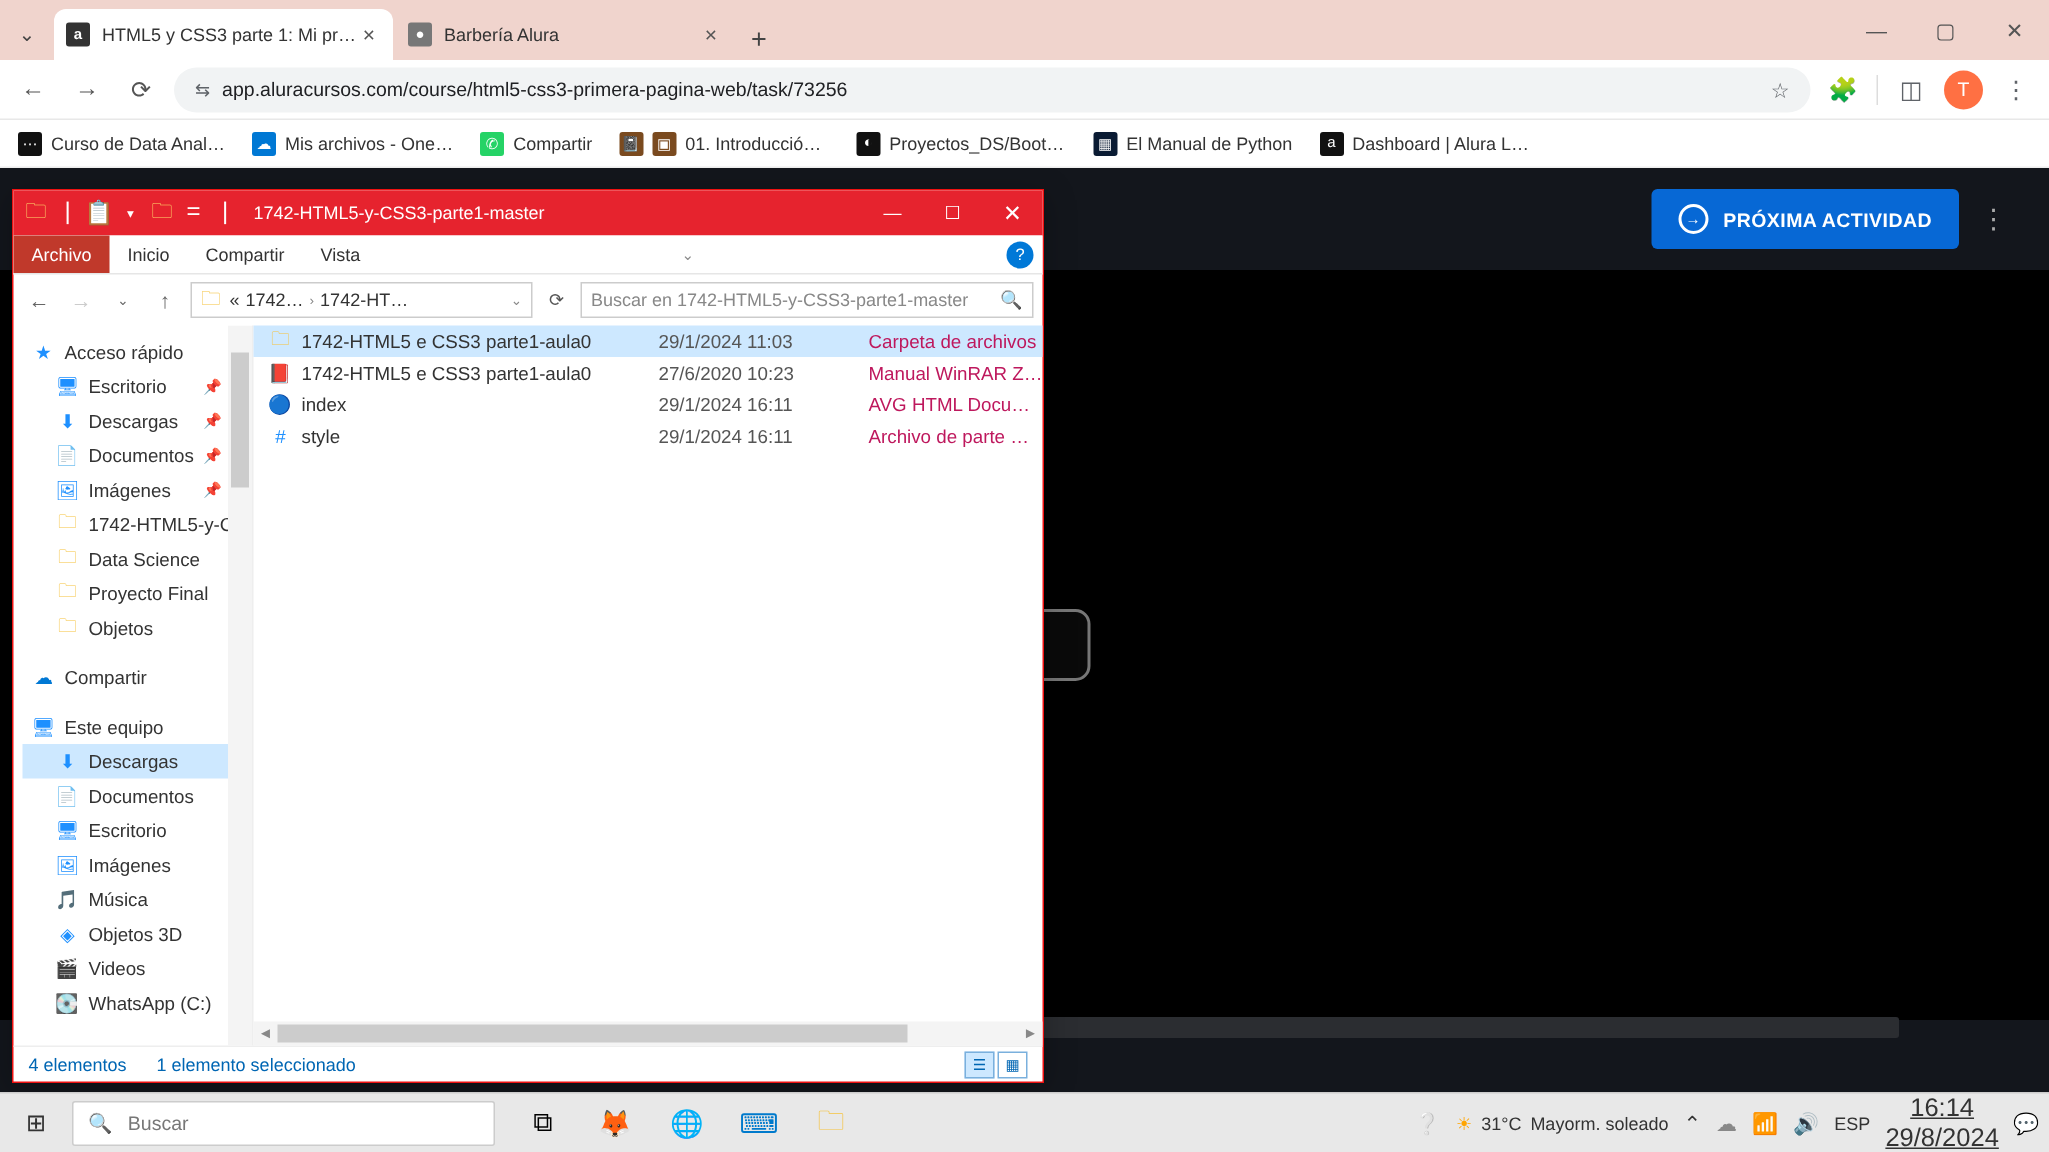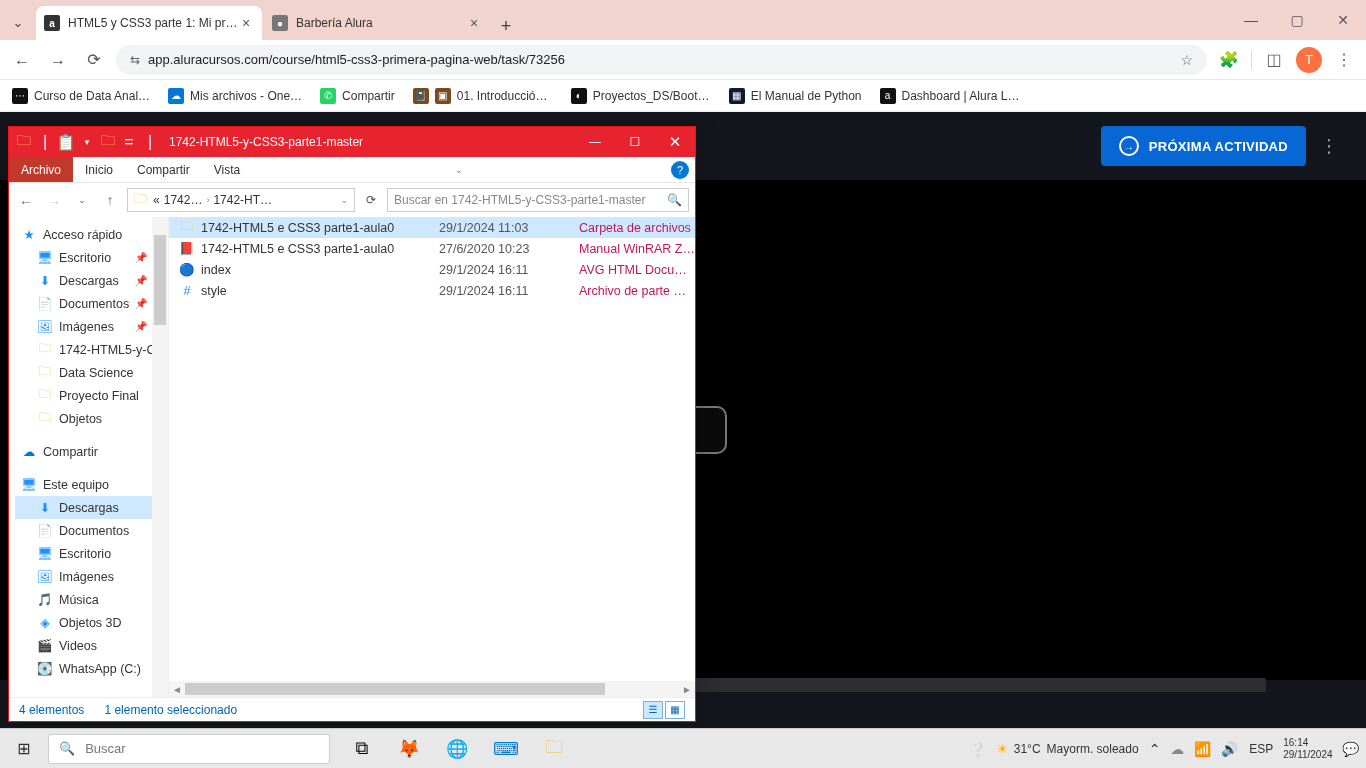--- a/index.html
+++ b/index.html
@@ -105,21 +105,21 @@
 
 
 .taskbar { position:absolute; bottom:0; left:0; right:0; height:40px; background:#e8e8e8; display:flex; align-items:center; border-top:1px solid #ccc;}
 .start-btn { width:48px; height:100%; display:flex; align-items:center; justify-content:center; color:#333; font-size:16px;}
 .search-bar { width:282px; height:30px; background:#fff; border:1px solid #ccc; display:flex; align-items:center; padding:0 10px; gap:10px; font-size:13px; color:#777; border-radius:2px;}
 .task-icons { display:flex; align-items:center; height:100%; margin-left:8px;}
 .task-icons .ticon { width:48px; height:100%; display:flex; align-items:center; justify-content:center; font-size:18px;}
 .tray { margin-left:auto; display:flex; align-items:center; height:100%; gap:10px; padding-right:6px; font-size:12px; color:#333;}
 .tray .ticon{ font-size:14px;}
 .tray .weather{ display:flex; align-items:center; gap:6px;}
-.tray .clock{ line-height:1.15; font-size:10px;}
+.tray .clock{ text-align:center; line-height:1.15; font-size:17px;text-decoration:underline;}
 </style>
 </head>
 <body>
 
 <div class="chrome">
   <div class="chrome-top">
     <div class="tab-dropdown">⌄</div>
     <div class="tab">
       <div class="favicon">a</div>
       <div class="tab-title">HTML5 y CSS3 parte 1: Mi prim</div>
@@ -406,17 +406,17 @@
       <span>31°C</span>
       <span>Mayorm. soleado</span>
     </div>
     <span class="ticon">⌃</span>
     <span class="ticon" style="color:#888">☁</span>
     <span class="ticon">📶</span>
     <span class="ticon">🔊</span>
     <span>ESP</span>
     <div class="clock">
       <div>16:14</div>
-      <div>29/11/2024</div>
+      <div>29/8/2024</div>
     </div>
     <span class="ticon">💬</span>
   </div>
 </div>
 
 </body></html>

